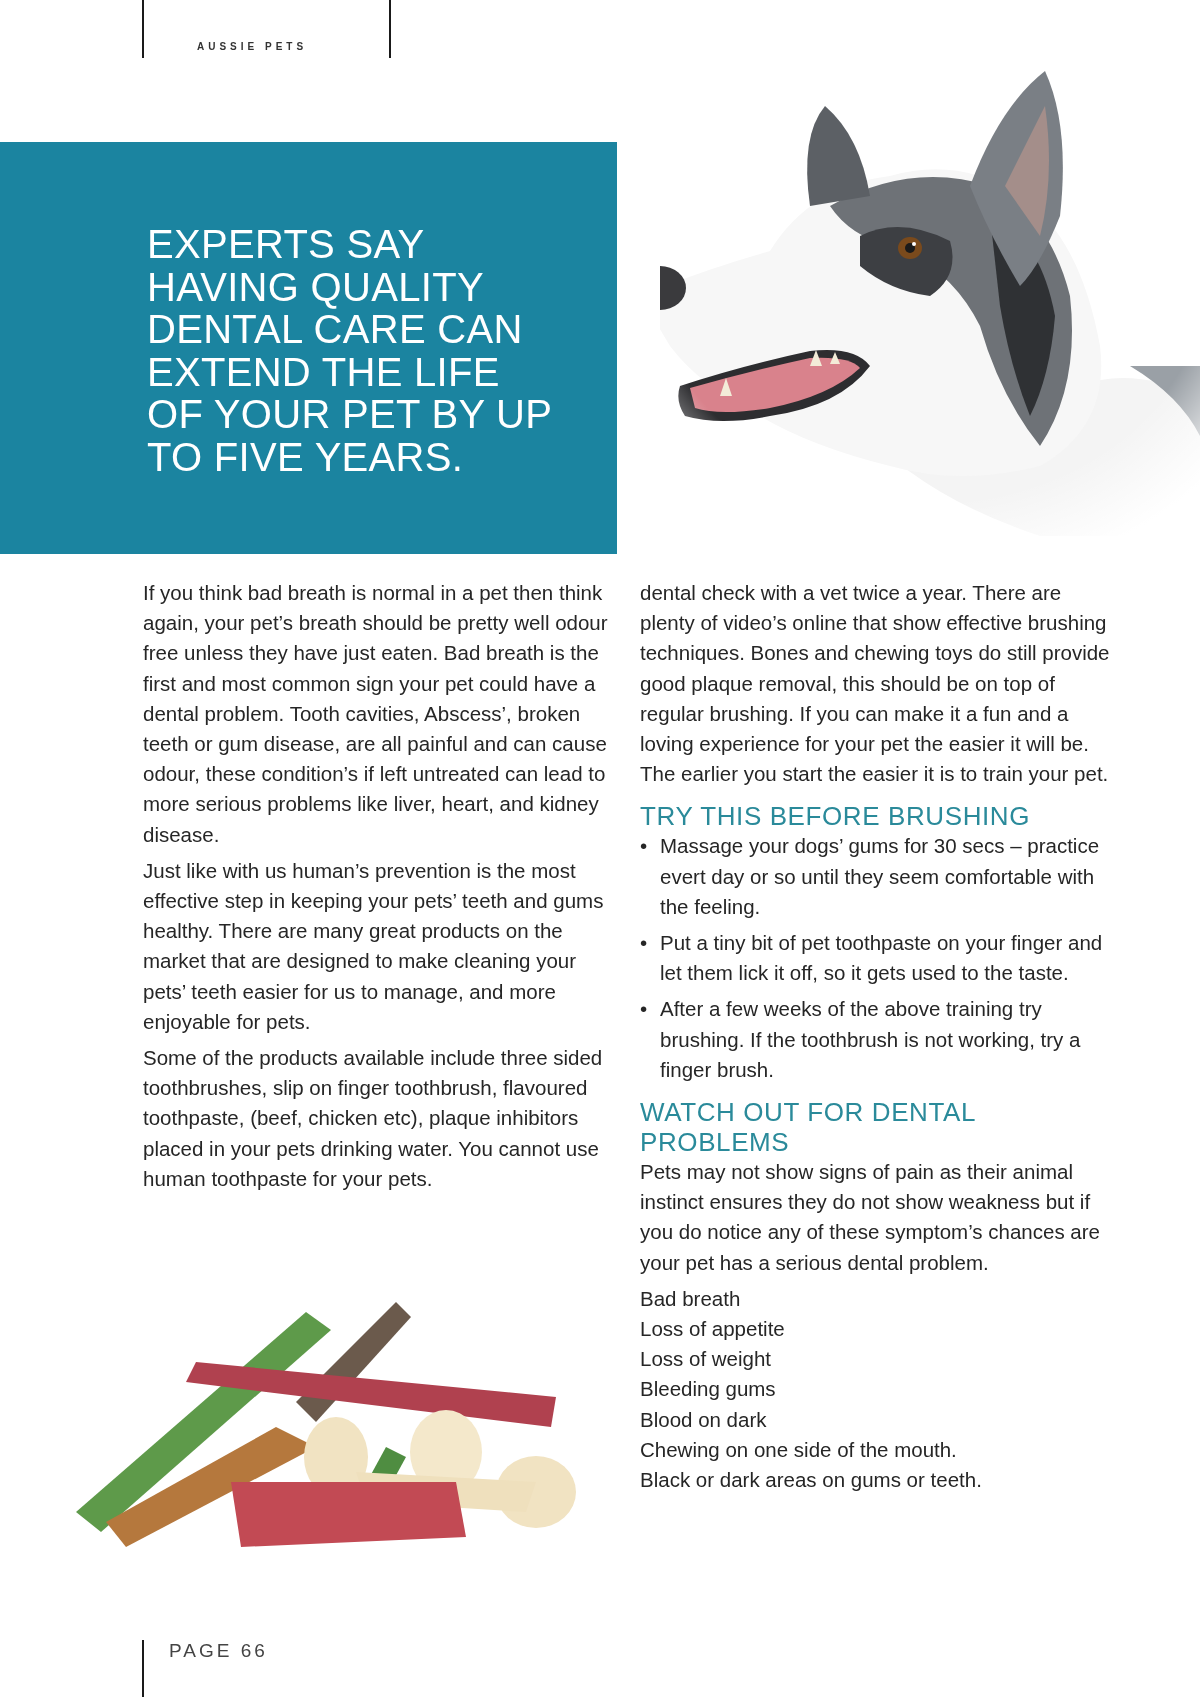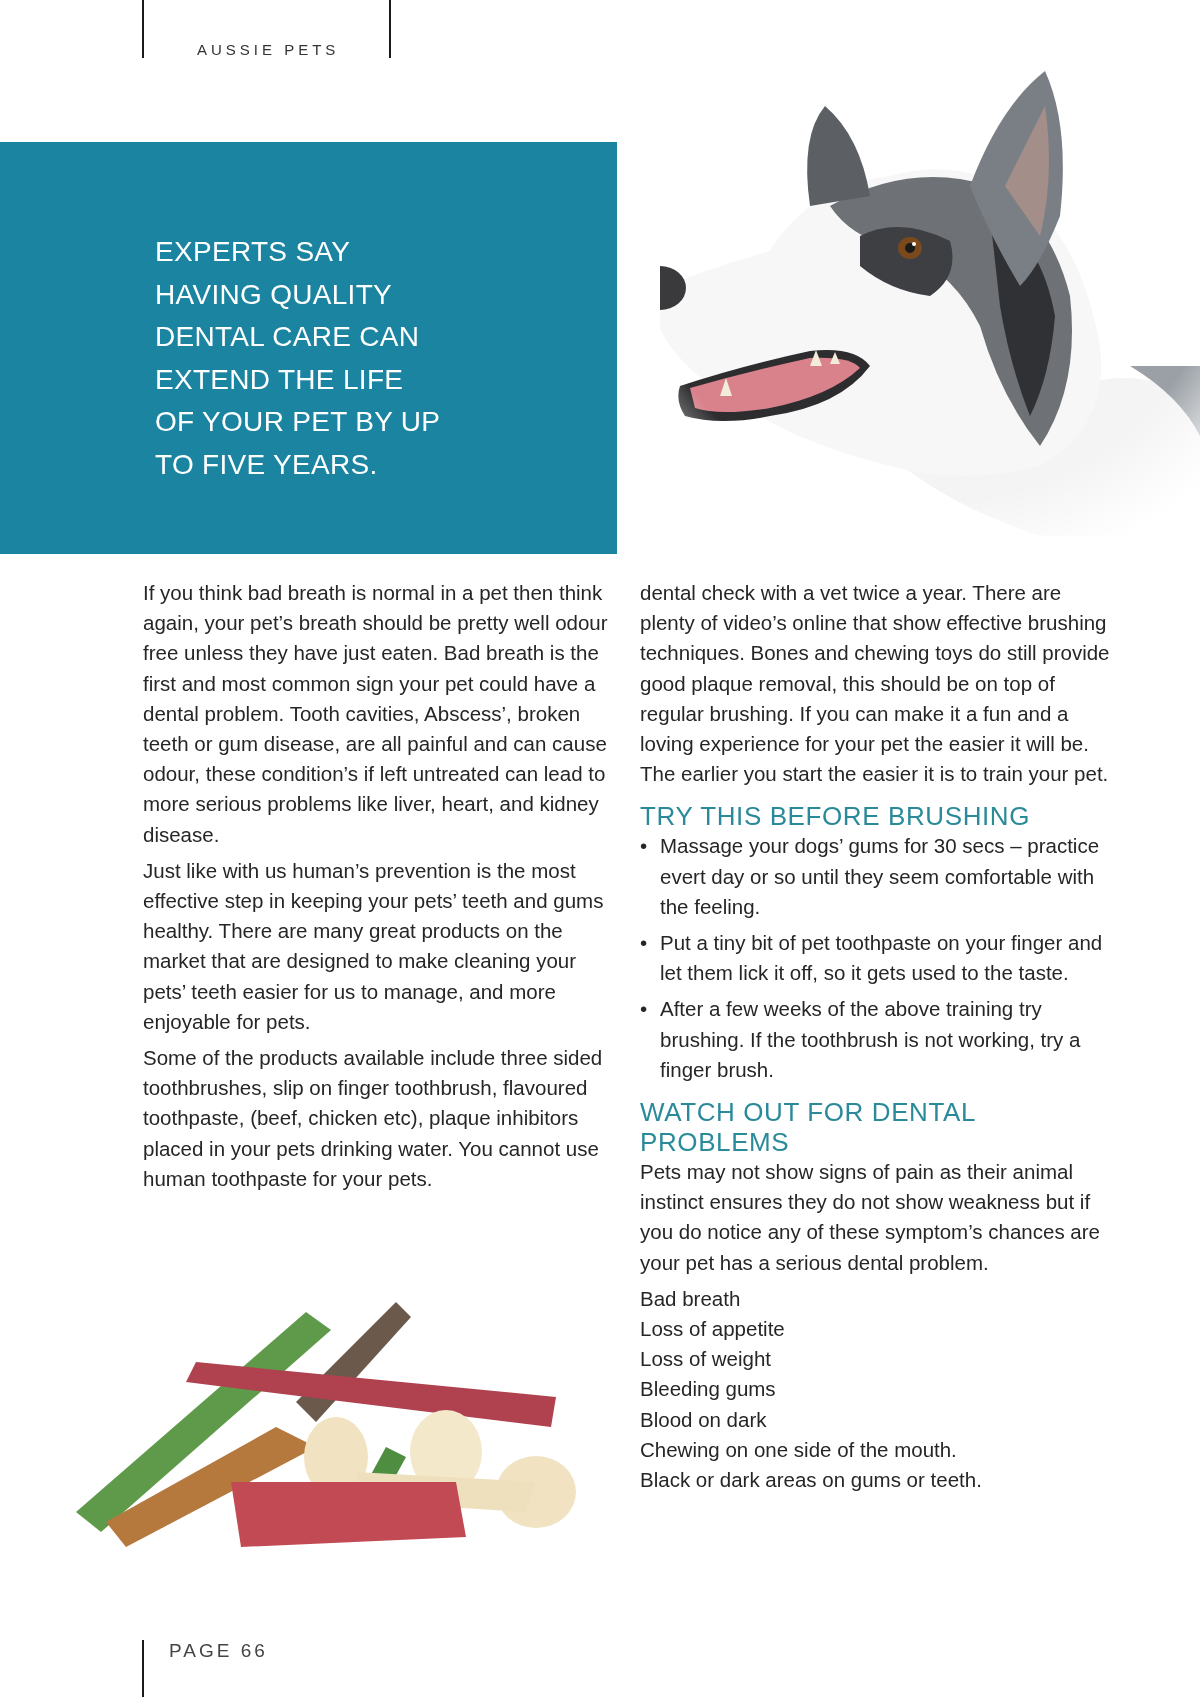--- a/index.html
+++ b/index.html
@@ -3,25 +3,25 @@
 <meta charset="utf-8">
 <style>
   html, body { margin: 0; padding: 0; background: #ffffff; }
   body { width: 1200px; height: 1697px; position: relative; overflow: hidden; font-family: "Liberation Sans", sans-serif; color: #262626; }
 
   .rule { position: absolute; background: #1a1a1a; width: 2px; }
   .rule-top-left { left: 142px; top: 0; height: 58px; }
   .rule-top-right { left: 389px; top: 0; height: 58px; }
   .rule-bottom-left { left: 142px; top: 1640px; height: 57px; }
 
-  .running-head { position: absolute; left: 197px; top: 41px; font-size: 15px; letter-spacing: 4px; color: #333; }
+  .running-head { position: absolute; left: 197px; top: 41px; font-size: 10px; letter-spacing: 4px; color: #333; font-weight: bold; }
   .page-number { position: absolute; left: 169px; top: 1640px; font-size: 19px; letter-spacing: 3px; color: #444; }
 
   .callout { position: absolute; left: 0; top: 142px; width: 617px; height: 412px; background: #1b84a0; }
-  .callout-text { position: absolute; left: 146px; top: 80px; margin: 9px; font-weight: normal; color: #ffffff; font-size: 28px; line-height: 42.5px; letter-spacing: 0.3px; white-space: pre-line; font-family: "Liberation Sans", sans-serif; }
+  .callout-text { position: absolute; left: 146px; top: 80px; margin: 1px; font-weight: normal; color: #ffffff; font-size: 40px; line-height: 42.5px; letter-spacing: 0.3px; white-space: pre-line; font-family: "Liberation Sans", sans-serif; }
 
   .dog-image { position: absolute; left: 660px; top: 66px; width: 540px; height: 470px; }
 
   .col { position: absolute; font-size: 20.5px; line-height: 30.2px; color: #262626; }
   .col-left { left: 143px; top: 578px; width: 470px; }
   .col-right { left: 640px; top: 578px; width: 480px; }
   .col p { margin: 0 0 6px 0; }
 
   .section-heading { color: #2a8a9a; font-size: 26px; letter-spacing: 0.6px; margin: 12px 0 0 0; line-height: 30px; font-weight: normal; }
   ul.tips { list-style: none; margin: 0; padding: 0; }

